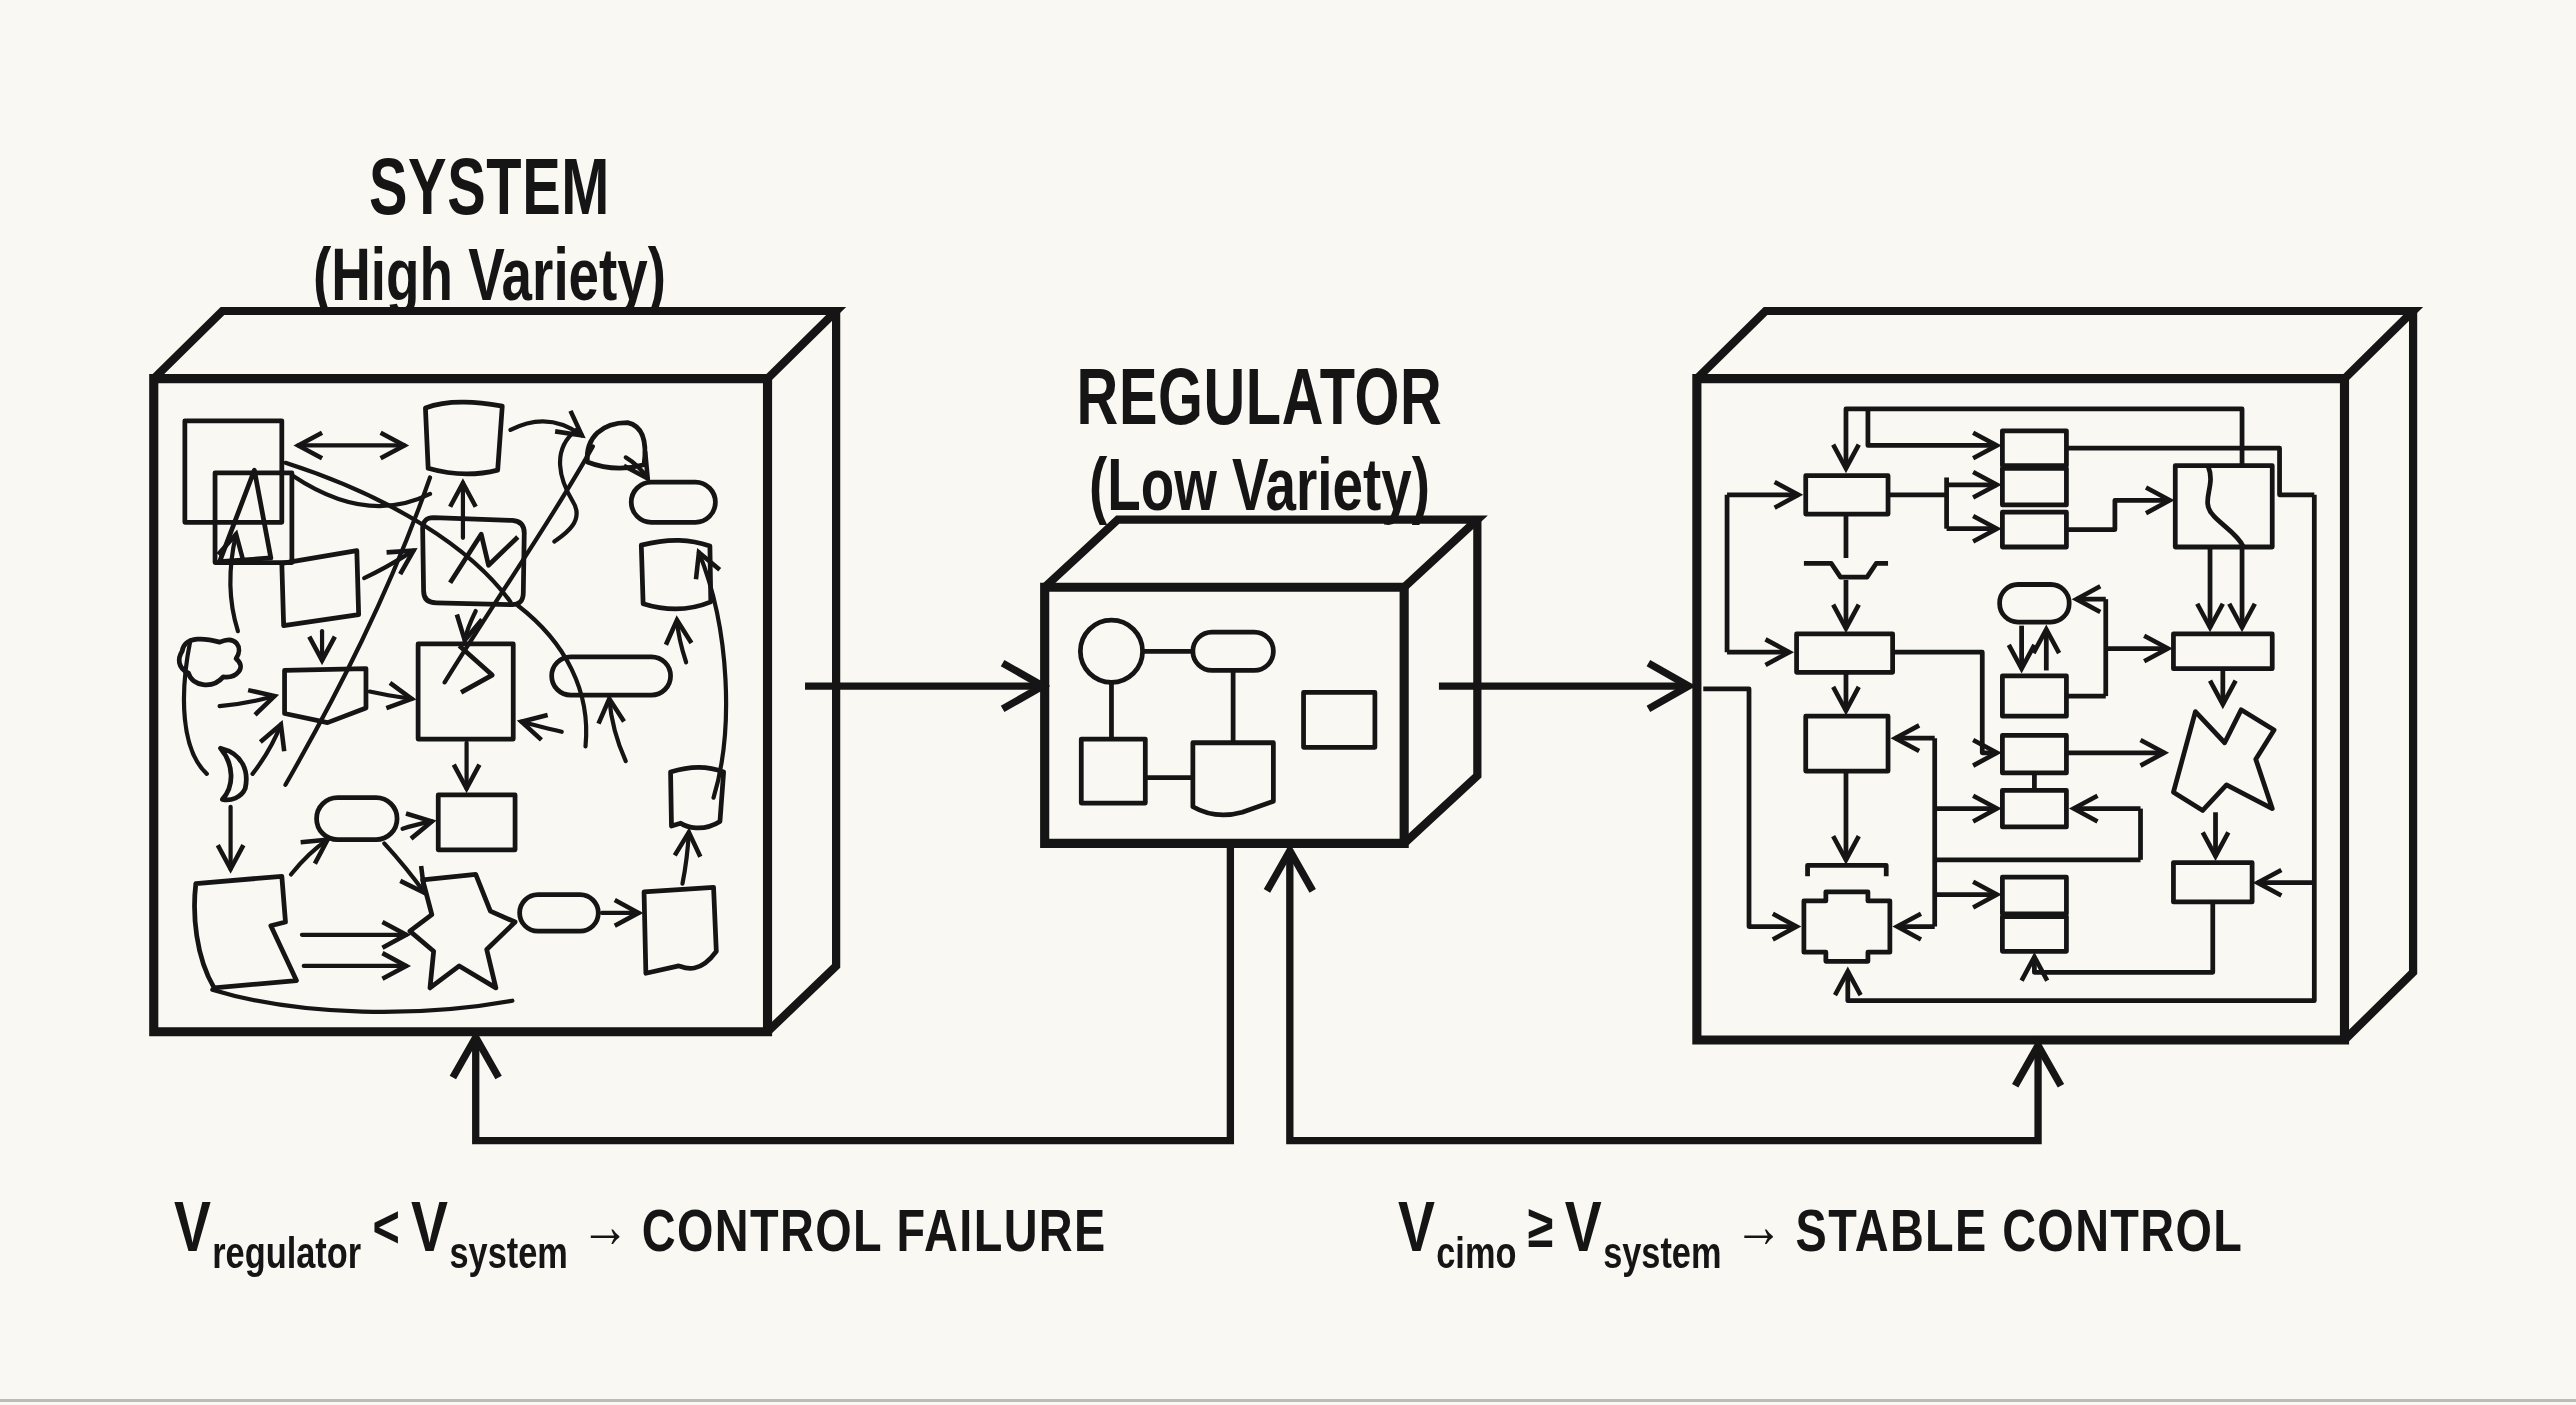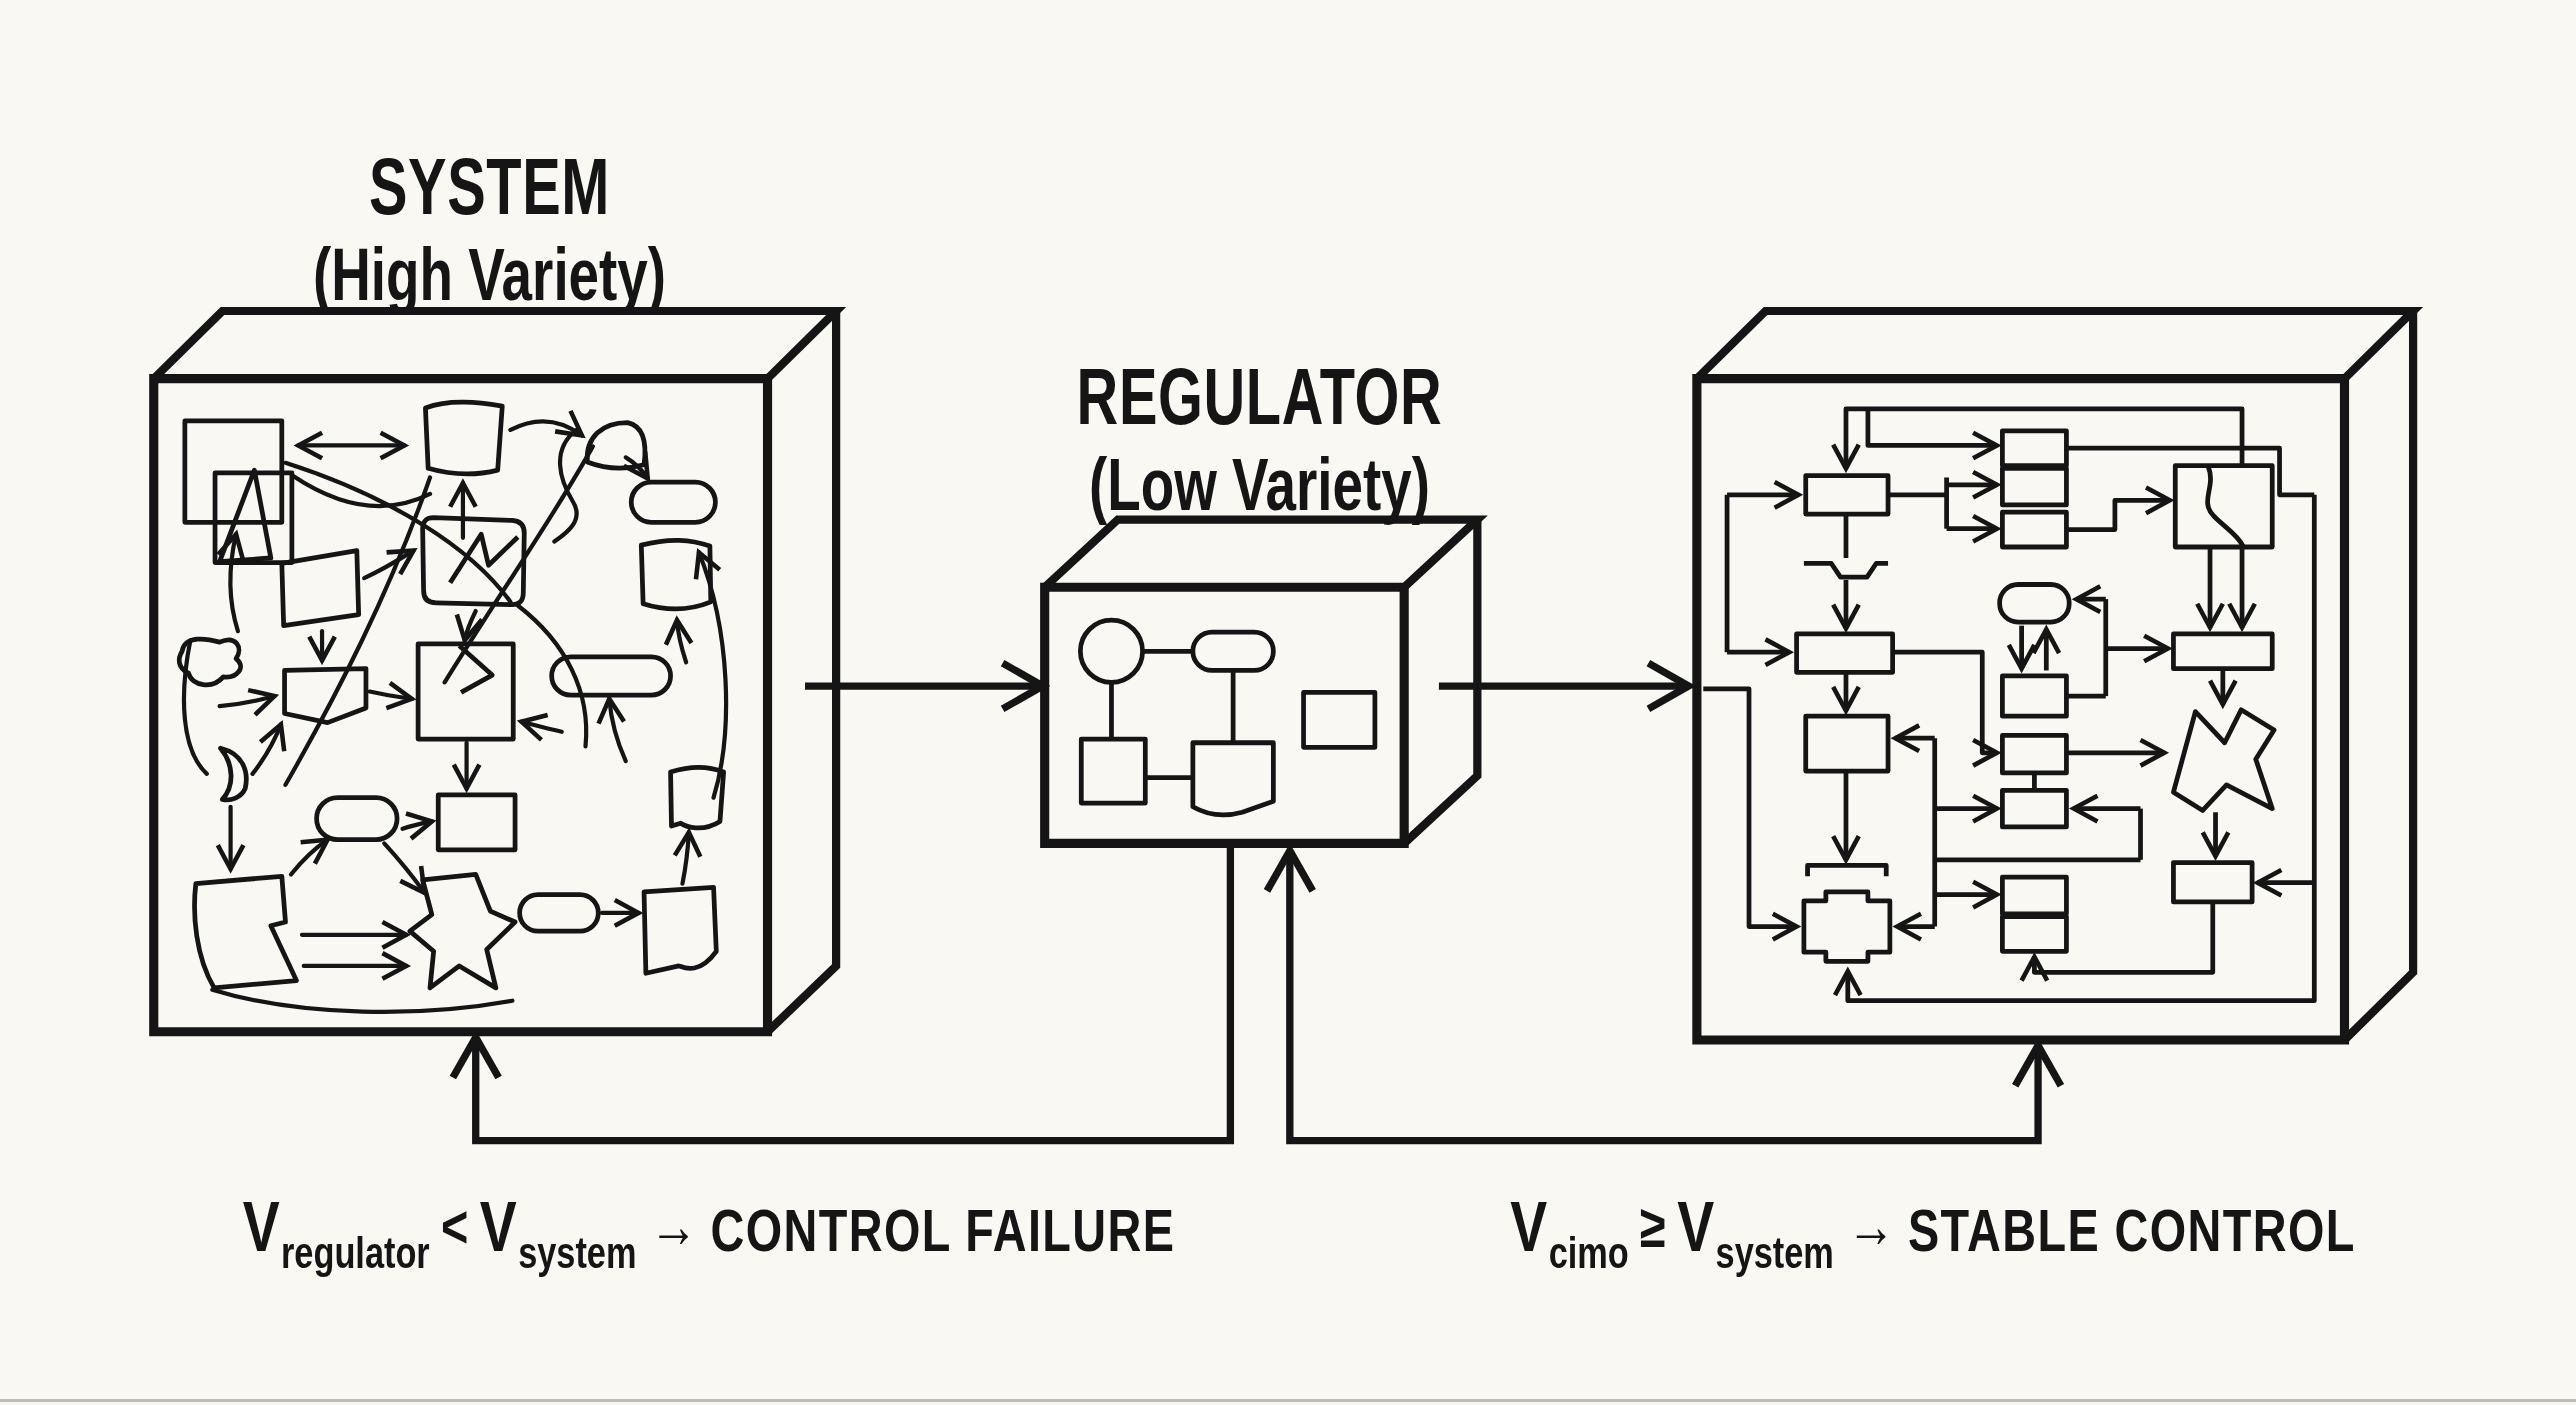--- a/index.html
+++ b/index.html
@@ -9,21 +9,21 @@
   svg *{stroke:#151515;fill:none;}
   .w10{stroke-width:10;stroke-linejoin:miter;}
   .w9{stroke-width:9;}
   .w8{stroke-width:8;}
   .w5{stroke-width:5.2;stroke-linejoin:round;}
   .w45{stroke-width:4.6;stroke-linecap:round;}
   .title{position:absolute;width:823px;text-align:center;}
   .cond{transform:scaleX(0.73);transform-origin:50% 0;}
   .t1{font-size:79px;font-weight:bold;line-height:88px;letter-spacing:0.9px;}
   .t2{font-size:75px;font-weight:bold;line-height:86px;}
-  .formula{position:absolute;top:1176px;width:1372px;text-align:center;white-space:nowrap;}
+  .formula{position:absolute;top:1176px;width:1372px;text-align:left;white-space:nowrap;}
   .fcond{transform:scaleX(0.78);transform-origin:50% 0;line-height:102px;}
   .fv{font-size:71px;font-weight:bold;}
   .fsub{font-size:44px;font-weight:bold;position:relative;top:16.5px;margin-left:1.8px;}
   .fop{font-size:60px;font-weight:bold;margin:0 14.6px;position:relative;top:-3.7px;}
   .farr{font-size:62px;font-weight:bold;margin:0 16.5px;position:relative;top:-3.7px;}
   .fres{font-size:60px;font-weight:bold;letter-spacing:1.8px;}
   .scanline{position:absolute;left:0;top:1399px;width:2576px;height:2.7px;background:#8d8b84;opacity:.55;}
 </style>
 </head>
 <body>

